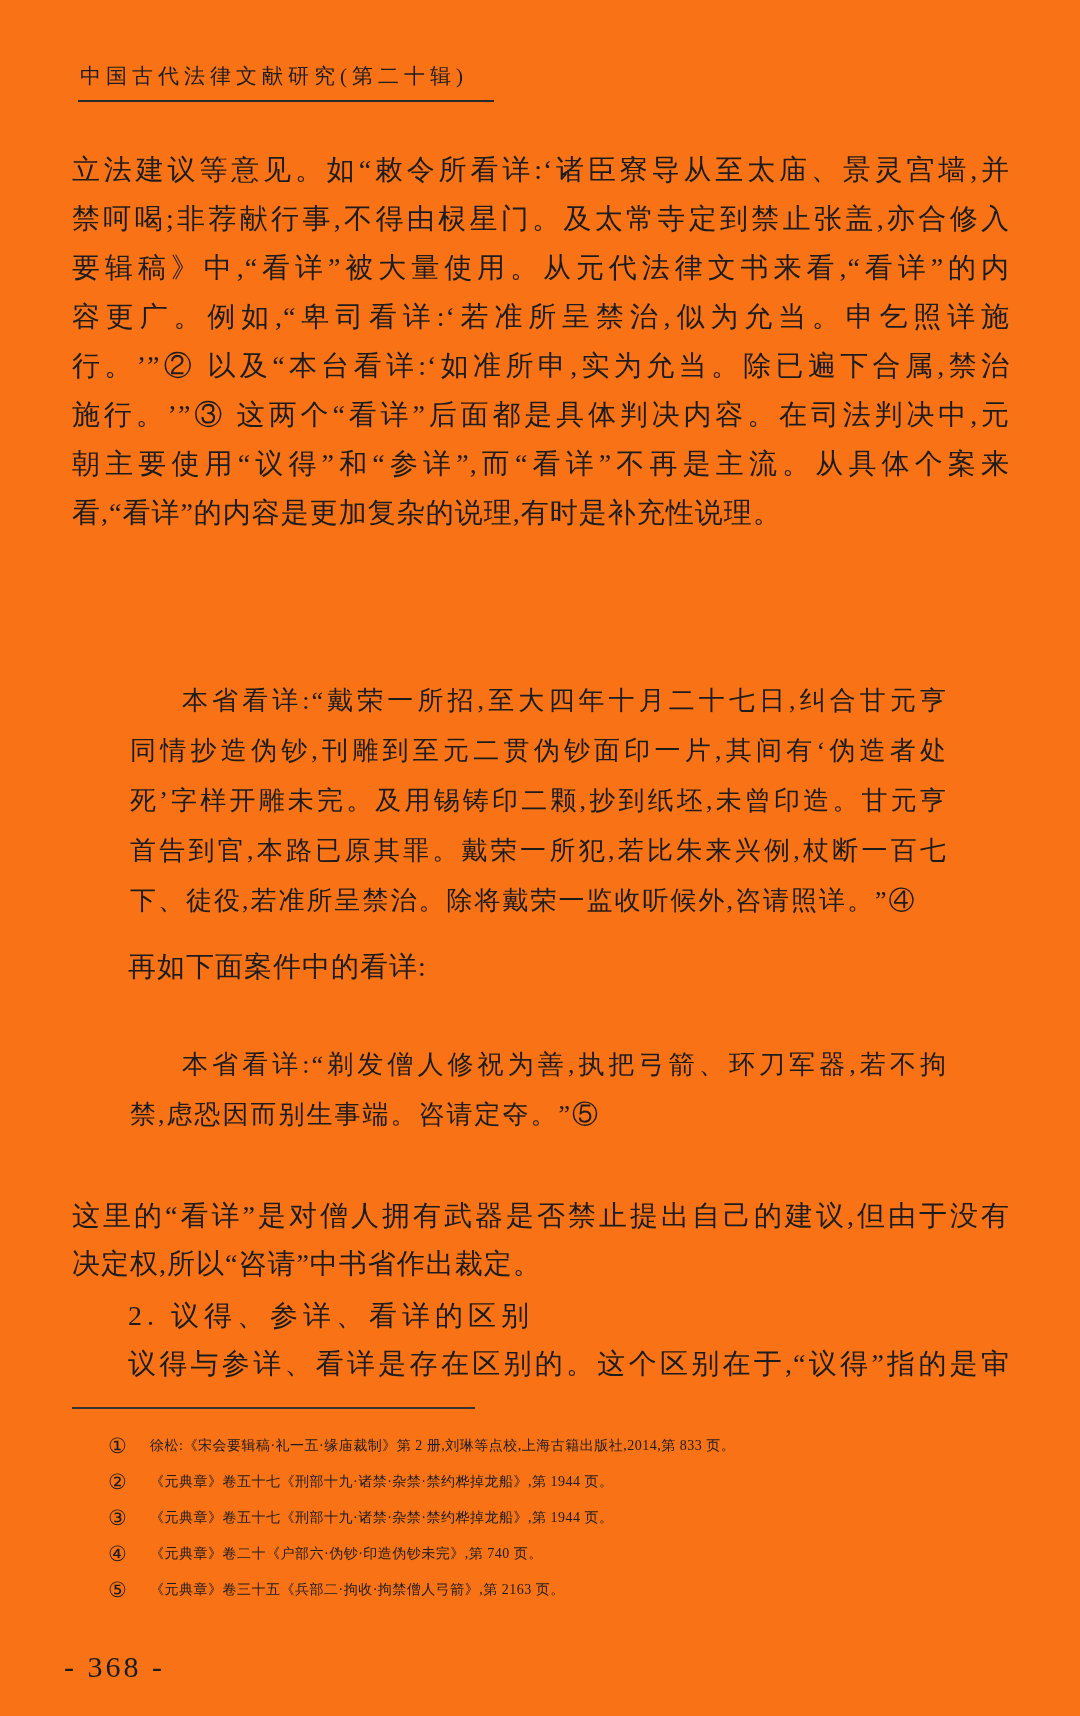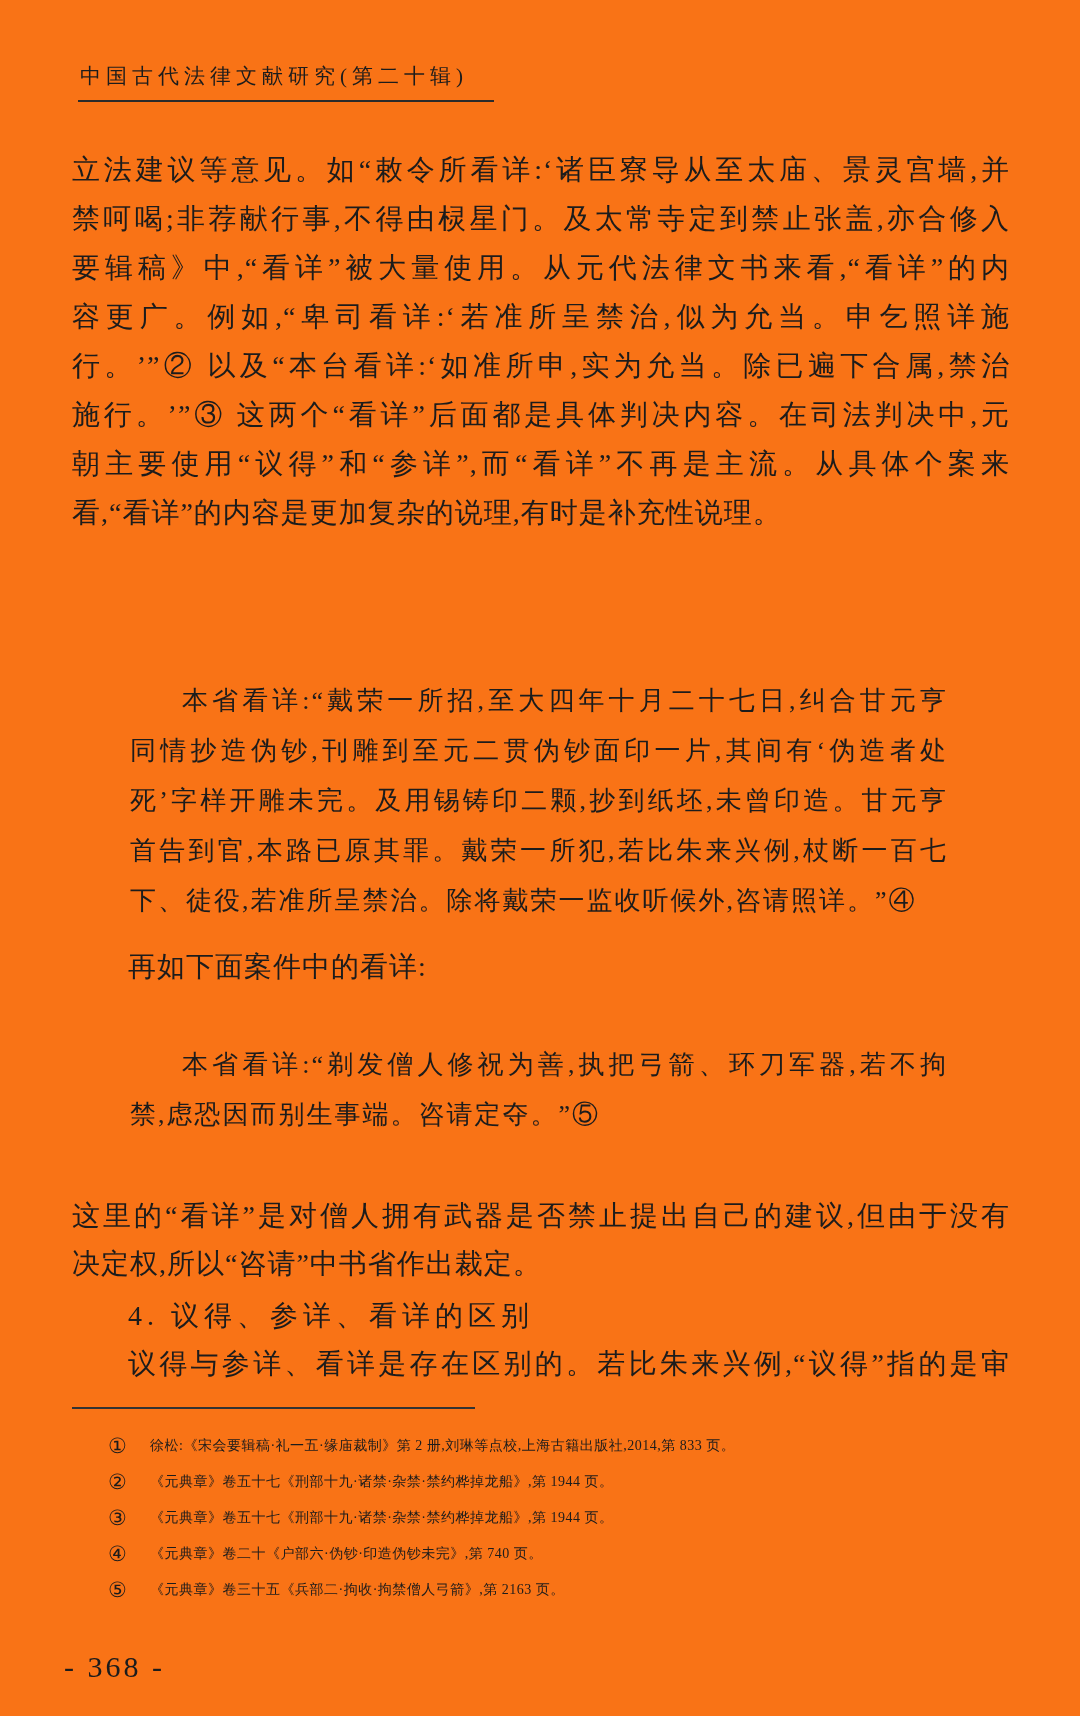--- a/index.html
+++ b/index.html
@@ -93,25 +93,25 @@
     <div class="bl j indent">本省看详:“剃发僧人修祝为善,执把弓箭、环刀军器,若不拘</div>
     <div class="bl nf">禁,虑恐因而别生事端。咨请定夺。”⑤</div>
   </div>
 
   <div class="block" style="top:1192px;">
     <div class="bl j" style="line-height:48px;height:48px;">这里的“看详”是对僧人拥有武器是否禁止提出自己的建议,但由于没有</div>
     <div class="bl nf" style="line-height:48px;height:48px;">决定权,所以“咨请”中书省作出裁定。</div>
   </div>
 
   <div class="block" style="top:1292px;">
-    <div class="bl nf indent heading4" style="line-height:48px;height:48px;">4. 议得、参详、看详的区别</div>
+    <div class="bl nf indent heading4" style="line-height:48px;height:48px;">2. 议得、参详、看详的区别</div>
   </div>
 
   <div class="block" style="top:1340px;">
-    <div class="bl j indent" style="line-height:48px;height:48px;">议得与参详、看详是存在区别的。若比朱来兴例,“议得”指的是审</div>
+    <div class="bl j indent" style="line-height:48px;height:48px;">议得与参详、看详是存在区别的。这个区别在于,“议得”指的是审</div>
   </div>
 
   <div class="fn-rule"></div>
 
   <div class="footnotes">
     <div class="fn">
       <span class="fn-marker">①</span>
       <span class="fn-text">徐松:《宋会要辑稿·礼一五·缘庙裁制》第 2 册,刘琳等点校,上海古籍出版社,2014,第 833 页。</span>
     </div>
     <div class="fn">

